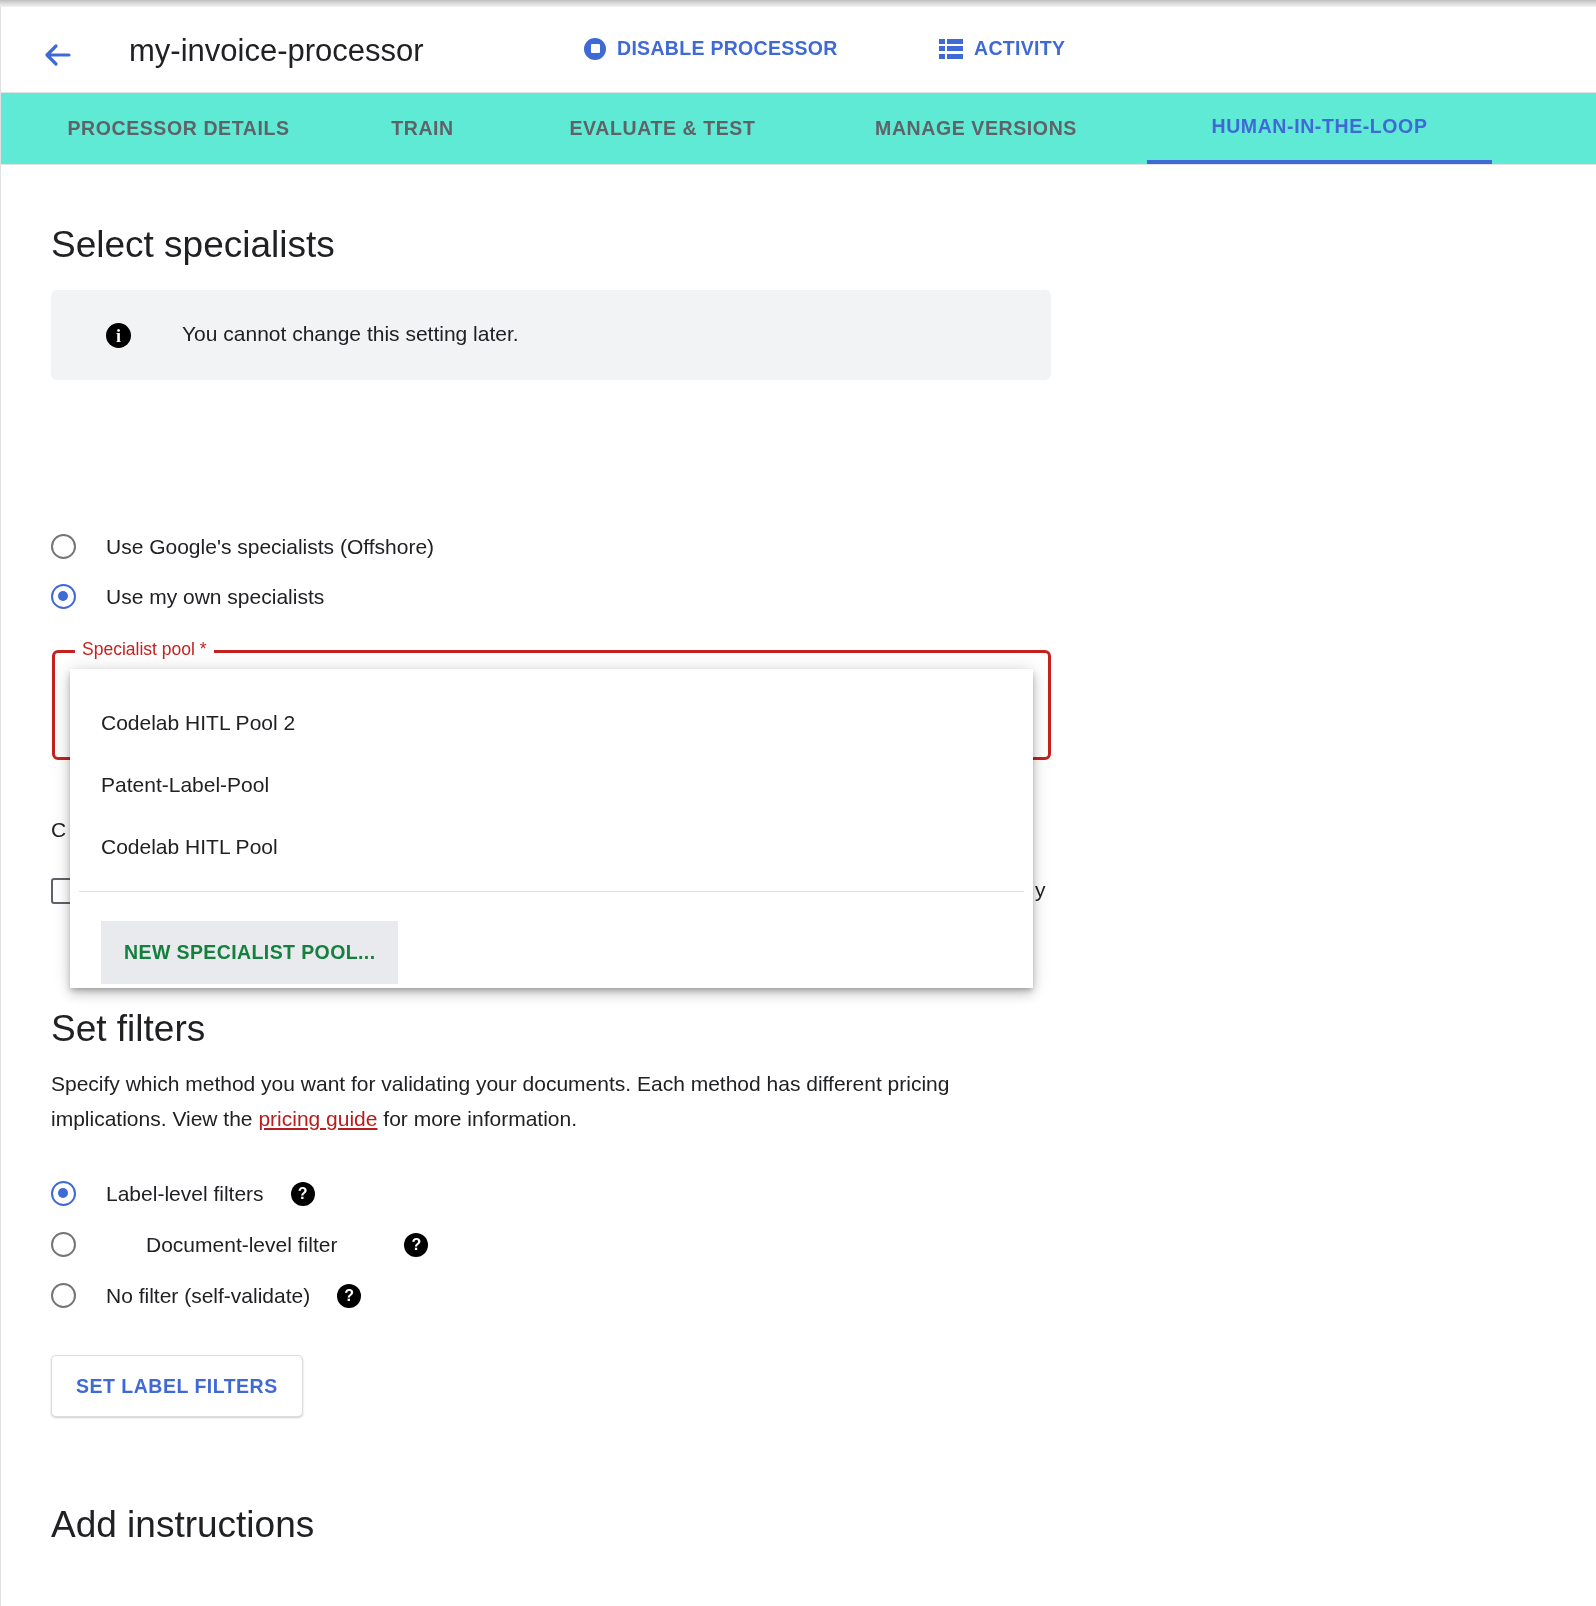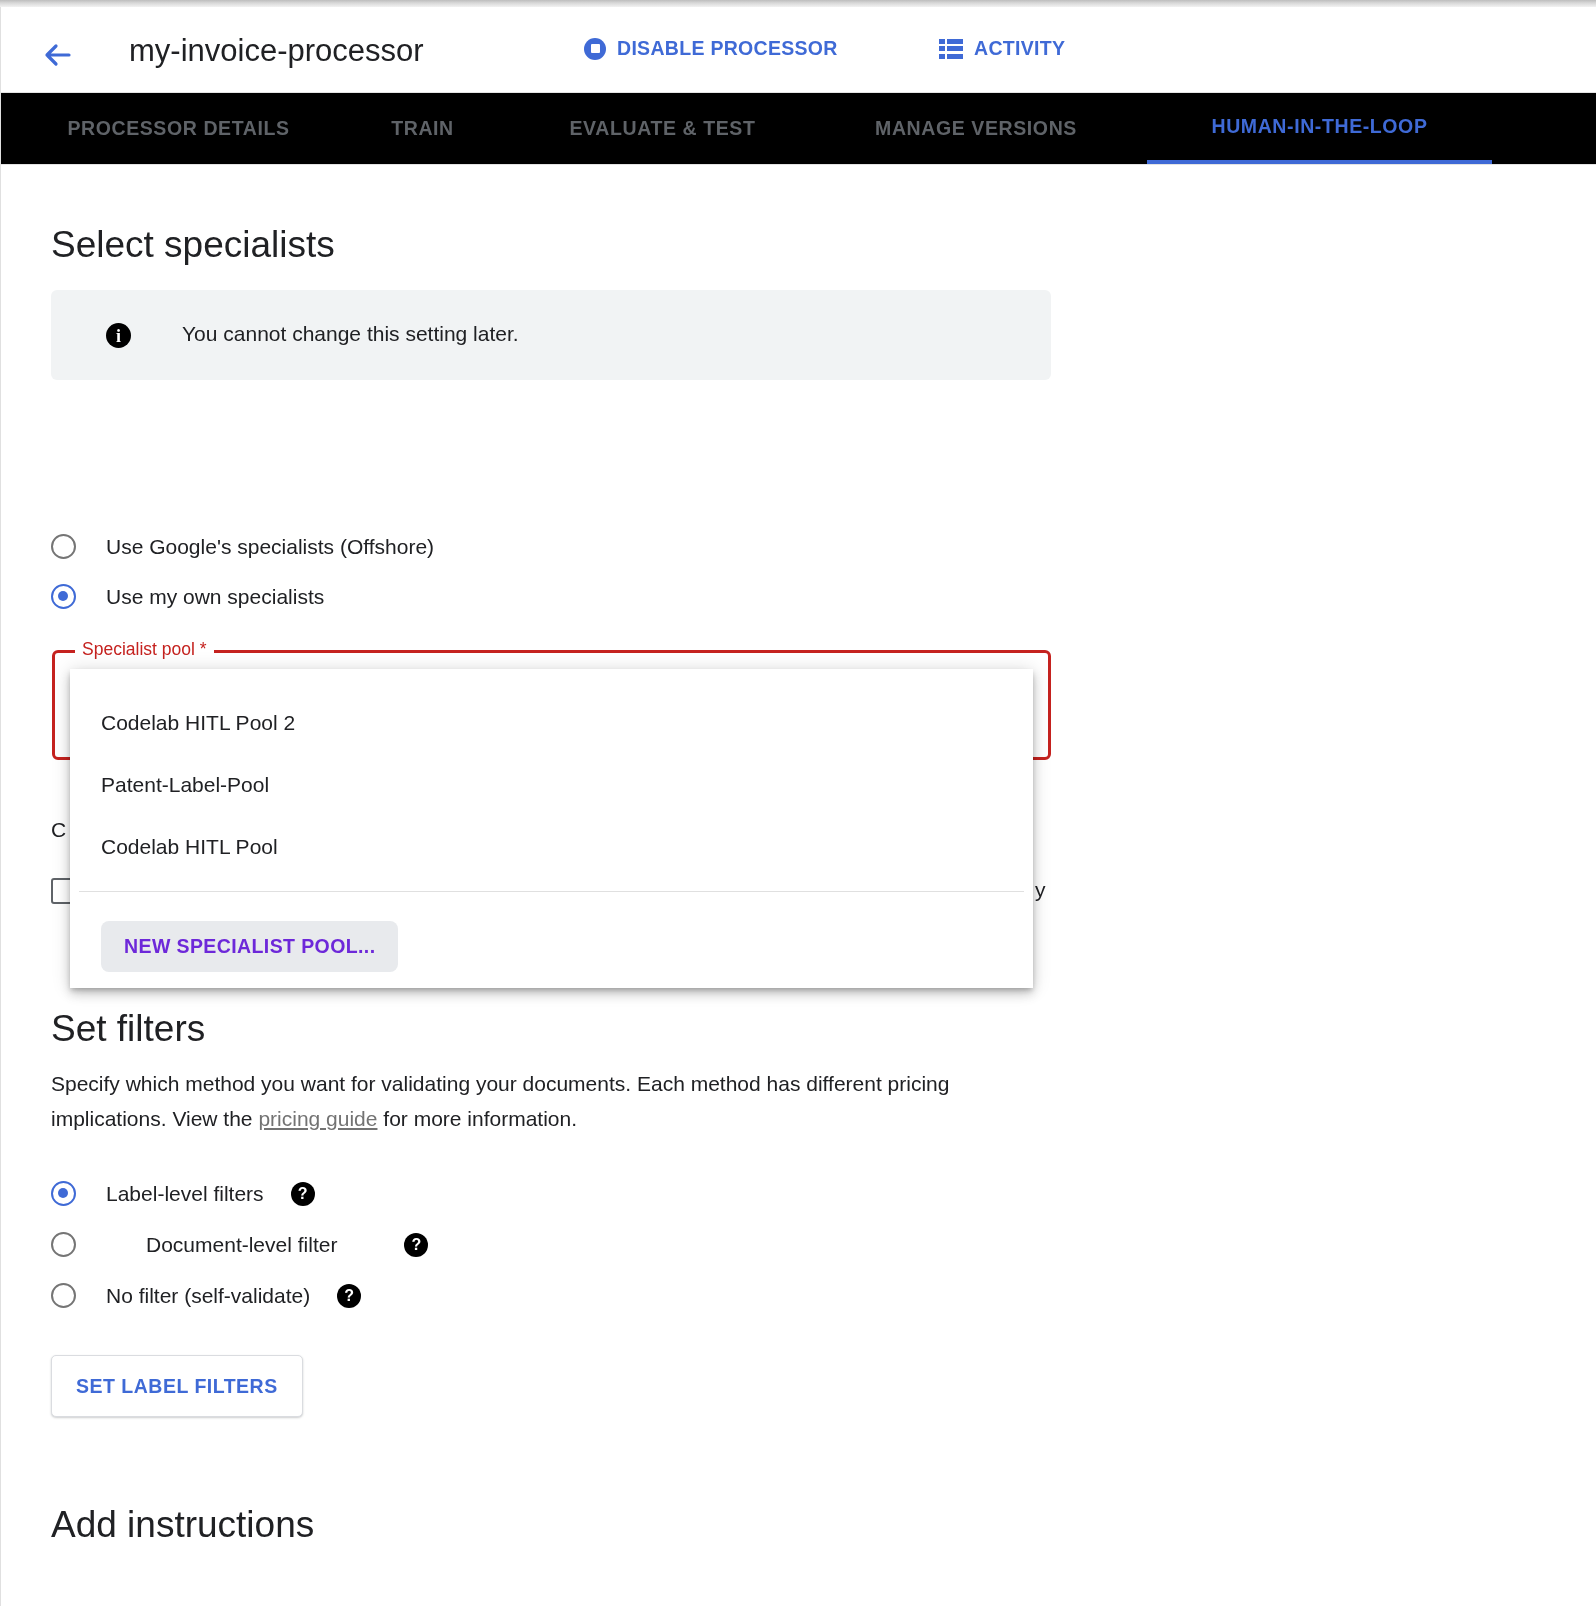--- a/index.html
+++ b/index.html
@@ -110,21 +110,21 @@
   .list-icon .r1 { top: 0; }
   .list-icon .r2 { top: 7.5px; }
   .list-icon .r3 { top: 15px; }
 
   
   .tabs {
     position: absolute;
     top: 93px; left: 1px;
     width: 1595px;
     height: 72px;
-    background: #000000;
+    background: #5eead4;
     border-bottom: 1px solid #e3e3e3;
     box-sizing: border-box;
     padding-left: 43px;
   }
   .tab {
     position: absolute;
     top: 0;
     height: 71px;
     display: flex;
     align-items: center;
@@ -198,21 +198,21 @@
     left: 50px;
     font-size: 21px;
     line-height: 35px;
     color: #202124;
     width: 975px;
   }
   #specify-specialists-para { top: 250px; }
   #specify-filters-para { top: 900px; }
 
   .link {
-    color: #737373;
+    color: #b91c1c;
     text-decoration: underline;
     cursor: pointer;
   }
 
   
   .radio-row {
     position: absolute;
     left: 50px;
     display: flex;
     align-items: center;
@@ -331,28 +331,28 @@
   .dd-divider {
     position: absolute;
     left: 9px; top: 222px;
     width: 945px;
     height: 1px;
     background: #e0e0e0;
   }
   .dd-newbtn {
     position: absolute;
     left: 31px; top: 252px;
-    height: 51px;
+    height: 63px;
     padding: 0 23px;
     display: flex;
     align-items: center;
     background: #e8eaed;
     border: none;
-    border-radius: 8px;
-    color: #6d28d9;
+    border-radius: 0;
+    color: #15803d;
     font-size: 19.5px;
     font-weight: 600;
     letter-spacing: 0.4px;
     font-family: "Liberation Sans", sans-serif;
     cursor: pointer;
     white-space: nowrap;
   }
 
   
   .set-filters-btn {

